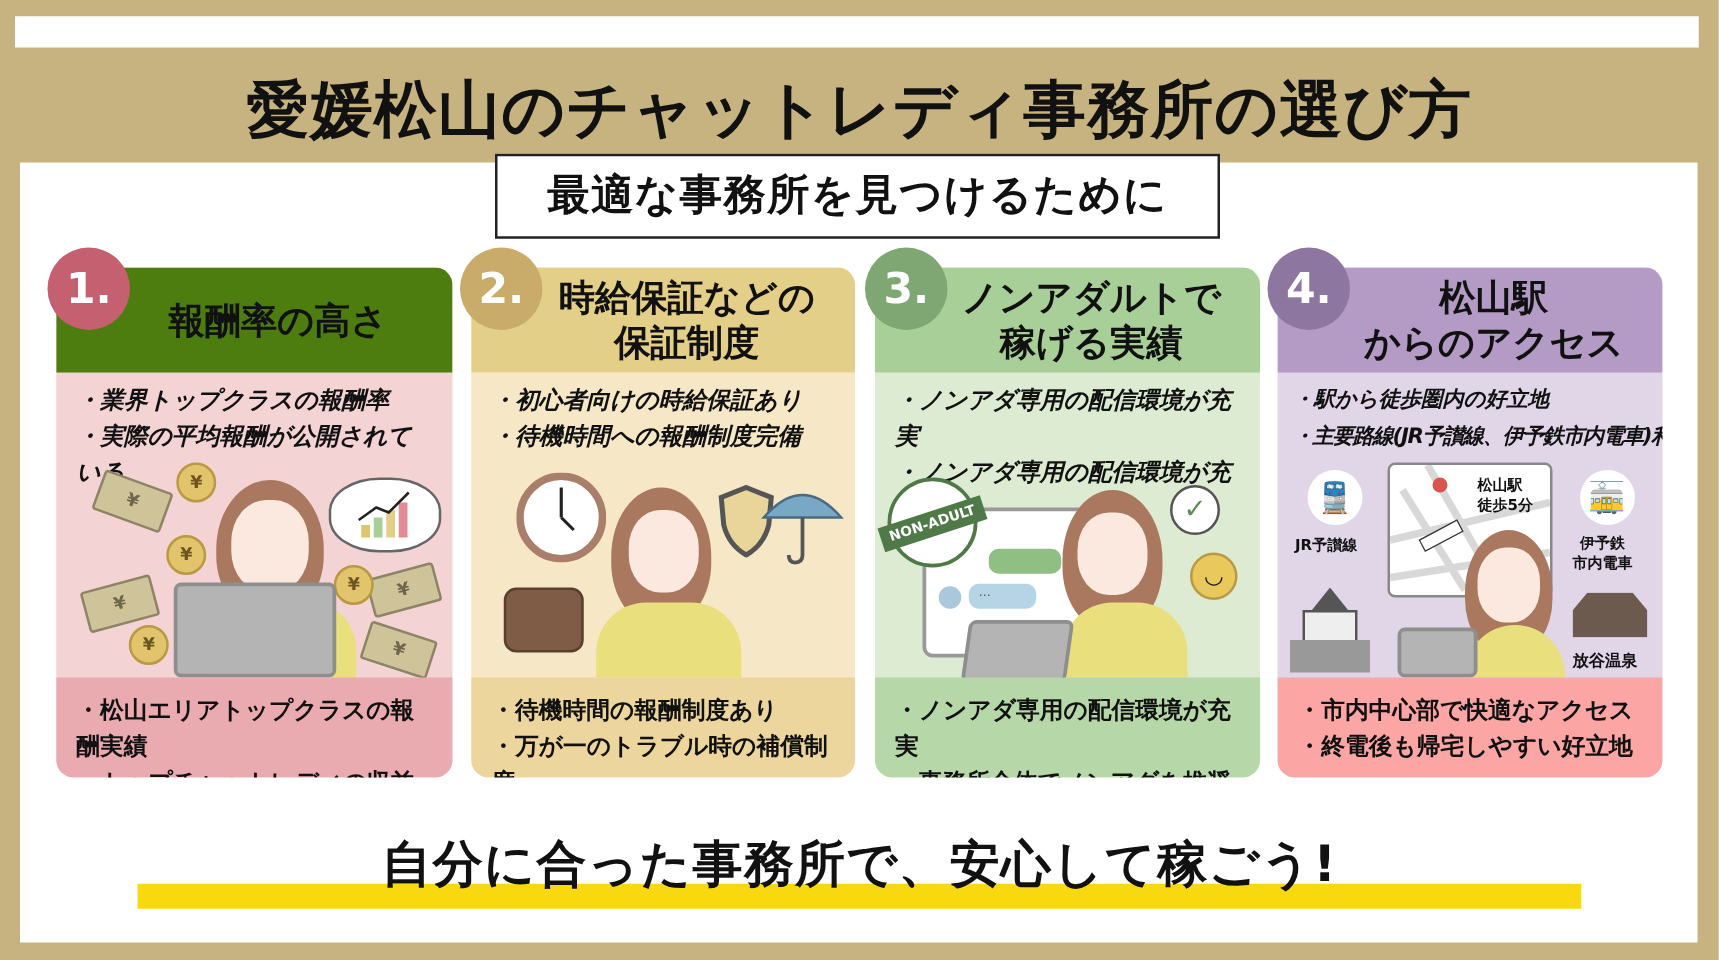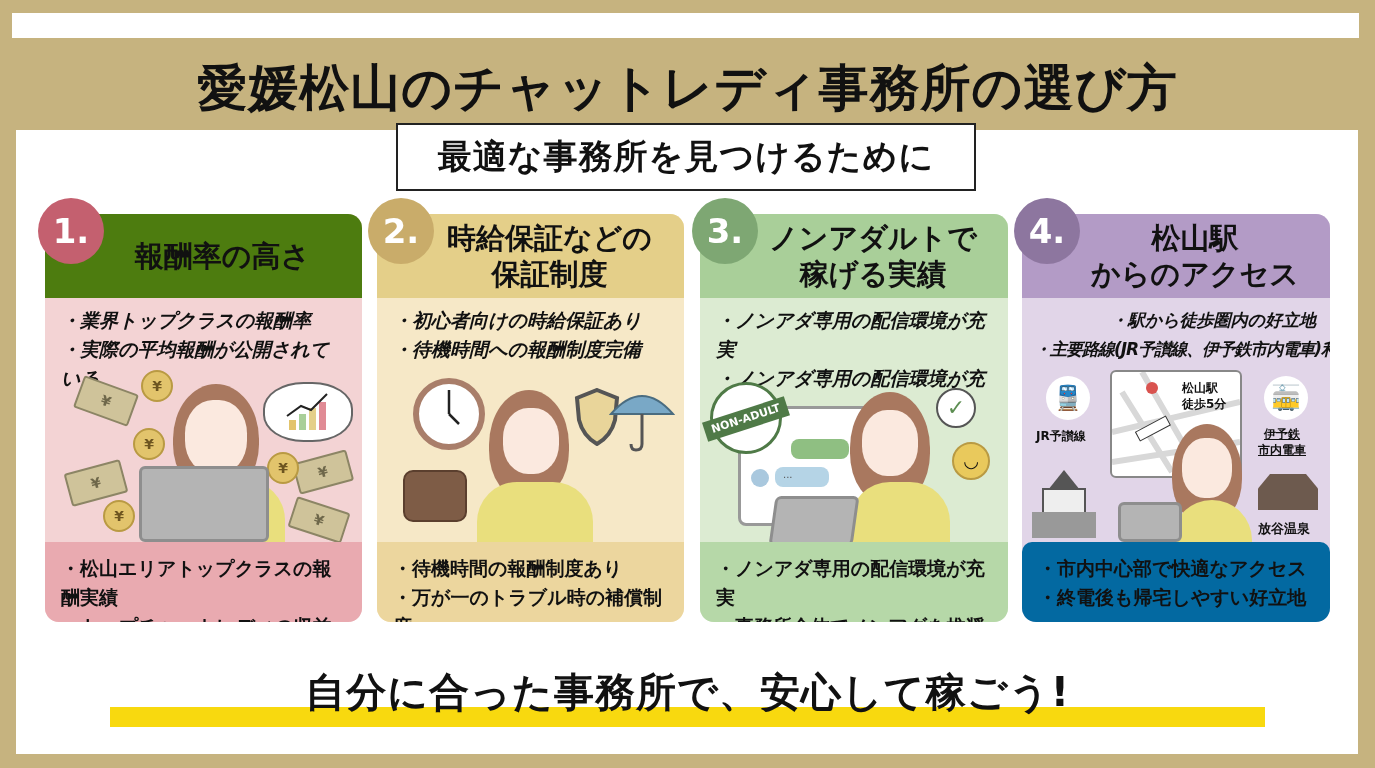--- a/index.html
+++ b/index.html
@@ -171,56 +171,56 @@
   </div>
   <div class="card-foot" style="background:#b6d8a8;">
     <div class="pt">ノンアダ専用の配信環境が充実</div>
     <div class="pt">事務所全体でノンアダを推奨</div>
   </div>
 </div>
 
 <div class="card" style="left:1022px;width:308px;background:#e1d5e8;">
   <div class="card-head" style="background:#b39bc6;">松山駅
 からのアクセス</div>
-  <div class="card-points" style="font-size:17px;padding-left:12px;text-align:right;">
+  <div class="card-points" style="font-size:17px;padding-left:12px;">
     <div class="pt">駅から徒歩圏内の好立地</div>
     <div class="pt" style="white-space:nowrap;letter-spacing:-1px;">主要路線(JR予讃線、伊予鉄市内電車)利用可</div>
   </div>
   <div class="card-illus">
     <div class="abs" style="left:24px;top:6px;width:44px;height:44px;background:#fff;border-radius:50%;text-align:center;line-height:44px;font-size:24px;color:#5d8e52;">
       <span>🚆</span>
     </div>
     <div class="abs" style="left:14px;top:58px;font-size:12px;font-weight:bold;">JR予讃線</div>
     <div class="abs" style="left:88px;top:0px;width:132px;height:108px;background:#fff;border:2px solid #888;border-radius:6px;">
       <svg width="128" height="104" viewBox="0 0 128 104">
         <path d="M10 20 L60 100 M30 0 L90 104 M0 60 L128 30 M0 90 L128 70" stroke="#d8d8d8" stroke-width="6" fill="none"></path>
         <circle cx="40" cy="16" r="6" fill="#d9534f"></circle>
         <rect x="24" y="52" width="34" height="10" fill="#fff" stroke="#333" transform="rotate(-28 40 57)"></rect>
       </svg>
       <div class="abs" style="left:70px;top:8px;font-size:12px;font-weight:bold;white-space:pre-line;line-height:16px;">松山駅
 徒歩5分</div>
     </div>
     <div class="abs" style="left:242px;top:6px;width:44px;height:44px;background:#fff;border-radius:50%;text-align:center;line-height:44px;font-size:24px;color:#5b3f3f;">
       <span>🚋</span>
     </div>
-    <div class="abs" style="left:236px;top:56px;font-size:12px;font-weight:bold;white-space:pre-line;line-height:16px;text-align:center;text-decoration:underline;">伊予鉄
+    <div class="abs" style="left:236px;top:56px;font-size:12px;font-weight:bold;white-space:pre-line;line-height:16px;text-align:center;">伊予鉄
 市内電車</div>
     <div class="abs" style="left:6px;top:100px;width:72px;height:68px;">
       <div class="abs" style="left:20px;top:0;width:32px;height:20px;background:#555;clip-path:polygon(50% 0,100% 100%,0 100%);"></div>
       <div class="abs" style="left:14px;top:18px;width:44px;height:26px;background:#eee;border:2px solid #555;"></div>
       <div class="abs" style="left:4px;top:42px;width:64px;height:26px;background:#999;"></div>
     </div>
     <div class="abs person-head" style="left:150px;top:54px;width:70px;height:100px;"></div>
     <div class="abs face" style="left:160px;top:68px;width:50px;height:60px;"></div>
     <div class="abs body-shirt" style="left:150px;top:130px;width:80px;height:42px;"></div>
     <div class="abs monitor" style="left:96px;top:132px;width:64px;height:40px;"></div>
     <div class="abs" style="left:236px;top:104px;width:60px;height:36px;background:#6d5a4e;clip-path:polygon(20% 0,80% 0,100% 40%,100% 100%,0 100%,0 40%);"></div>
     <div class="abs" style="left:236px;top:150px;font-size:13px;font-weight:bold;">放谷温泉</div>
   </div>
-  <div class="card-foot" style="background:#0369a1;border-radius:10px;">
+  <div class="card-foot" style="background:#fca5a5;">
     <div class="pt">市内中心部で快適なアクセス</div>
     <div class="pt">終電後も帰宅しやすい好立地</div>
   </div>
 </div>
 
 <div class="num" style="left:38px;background:#c4606f;">1.</div>
 <div class="num" style="left:368px;background:#c9ac6a;">2.</div>
 <div class="num" style="left:692px;background:#7ea773;">3.</div>
 <div class="num" style="left:1014px;background:#8d769f;">4.</div>
 

